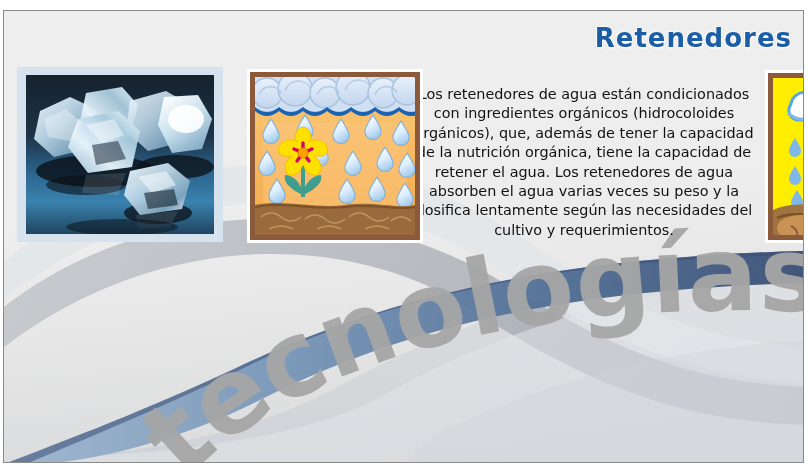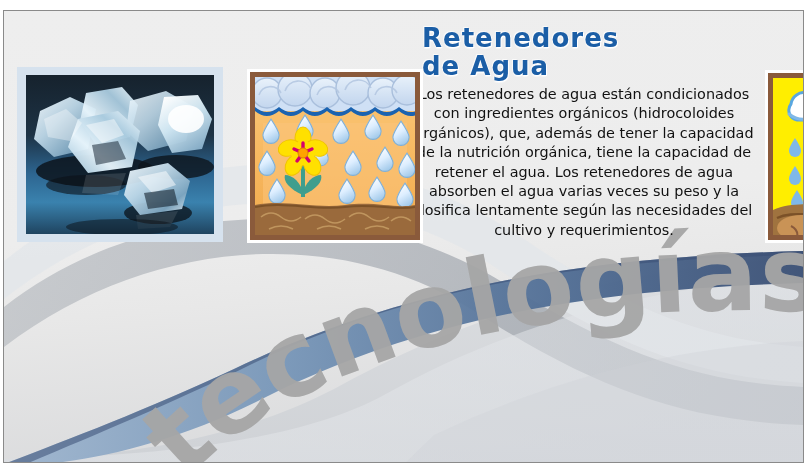--- a/index.html
+++ b/index.html
@@ -28,21 +28,21 @@
   
   #watermark{
     position:absolute; left:0; top:0; width:801px; height:453px;
     pointer-events:none;
   }
   #watermark svg{position:absolute;left:0;top:0;}
 
   
   #title{
     position:absolute; left:418px; top:13px; width:370px;
-    text-align:left;
+    text-align:right;
     font-size:26px; font-weight:bold; line-height:28px;
     color:#1b5ea6;
     letter-spacing:1px;
     text-shadow: 1px 1px 0 #ffffff, -1px -1px 0 rgba(255,255,255,.7),
                  0 2px 1px rgba(255,255,255,.6);
     font-family:"DejaVu Sans","Liberation Sans",sans-serif;
   }
   #title .line{display:block;}
 
   
@@ -172,21 +172,20 @@
         <path id="wmArc" d="M180,470 C300,346 520,292 790,300"></path>
       </defs>
       <text font-family="DejaVu Sans, Liberation Sans, sans-serif" font-size="104" font-weight="bold" fill="#a6a6a6" opacity="0.95">
         <textPath href="#wmArc" startOffset="0">tecnologías</textPath>
       </text>
     </svg>
   </div>
 
   <div id="title">
     <span class="line">Retenedores</span>
-    <span class="line">de Agua</span>
   </div>
 
   <div id="body-text">Los retenedores de agua están condicionados con ingredientes orgánicos  (hidrocoloides orgánicos), que, además de tener la capacidad de la nutrición orgánica, tiene la capacidad de retener el agua. Los retenedores de agua absorben el agua varias veces su peso y la dosifica lentamente según las necesidades del cultivo y requerimientos.</div>
 
   <div id="pic-ice">
     <div id="ice-photo">
       <svg class="ice-svg" width="188" height="159" viewBox="0 0 188 159">
         <defs>
           <linearGradient id="icebg" x1="0" y1="0" x2="0" y2="1">
             <stop offset="0%" stop-color="#16222d"></stop>

